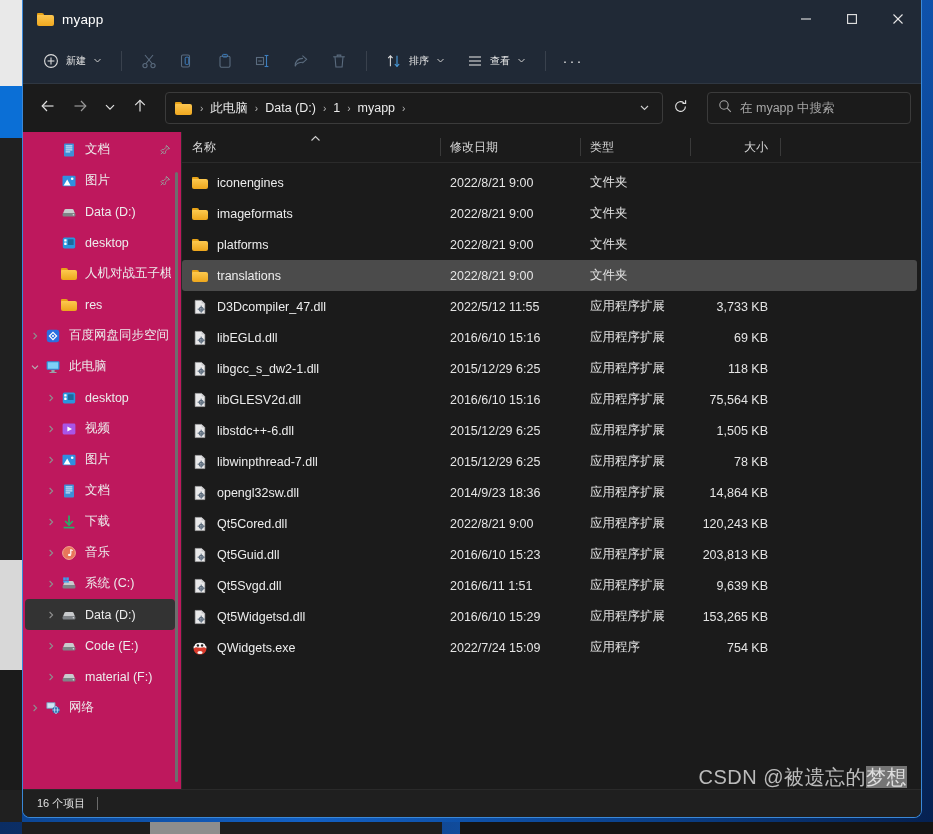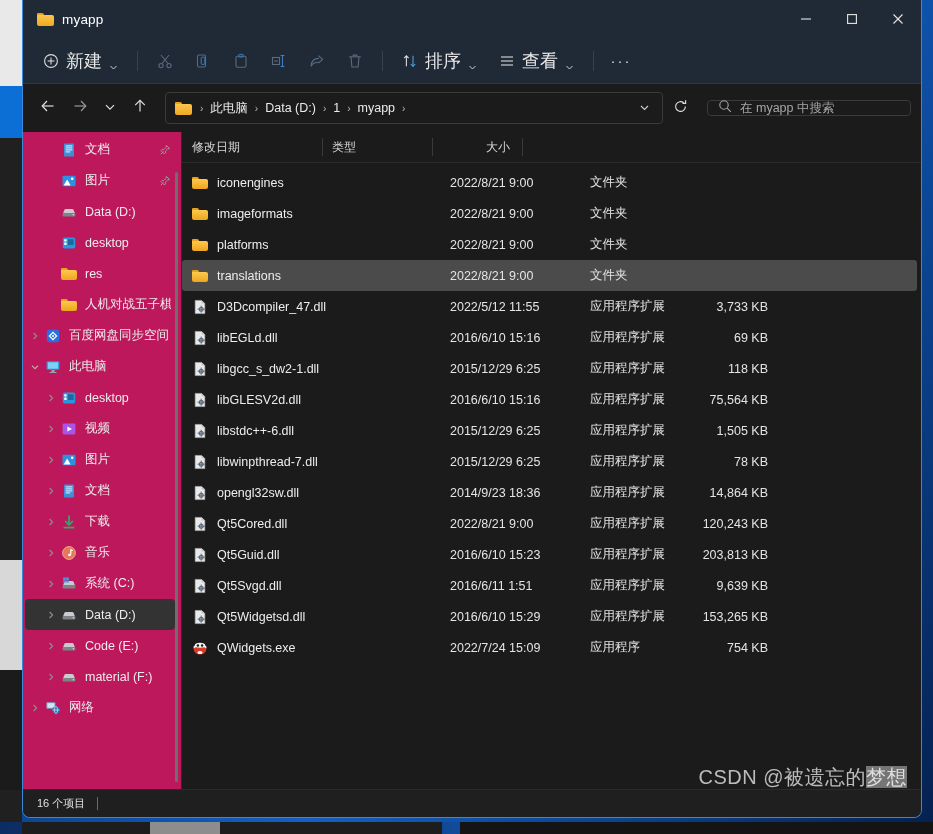--- a/index.html
+++ b/index.html
@@ -107,21 +107,21 @@
   #cmdbar {
     height: 46px; flex: 0 0 46px;
     background: #202936;
     display: flex; align-items: center;
     padding: 0 10px;
     gap: 2px;
     border-bottom: 1px solid #2f3742;
   }
   .cmd-btn {
     height: 32px; display: flex; align-items: center; gap: 7px;
-    padding: 0 10px; border-radius: 4px; color: #e8e8e8; font-size: 18px;
+    padding: 0 10px; border-radius: 4px; color: #e8e8e8; font-size: 10px;
     white-space: nowrap;
   }
   .cmd-icon { width: 16px; height: 16px; display:block; }
   .cmd-icon svg { display: block; }
   .chev { width: 9px; height: 9px; }
   .cmd-sep {
     width: 1px; height: 20px; background: #39414d; margin: 0 7px;
   }
   .cmd-icon-btn {
     width: 36px; height: 32px; display: flex; align-items: center; justify-content: center;
@@ -155,21 +155,21 @@
   .crumb-sep {
     color: #b9b9b9; font-size: 10px; padding: 0 2px; user-select: none;
   }
   #crumb-spacer { flex: 1 1 auto; }
   .crumb-chev { color:#d0d0d0; font-size: 11px; padding: 0 8px; }
   #refresh-btn {
     width: 30px; height: 30px; display:flex; align-items:center; justify-content:center;
     color:#e0e0e0;
   }
   #searchbox {
-    flex: 0 0 204px; height: 16px; margin-left: 10px;
+    flex: 0 0 204px; height: 32px; margin-left: 10px;
     border: 1px solid #3b3b3b; border-radius: 4px;
     display: flex; align-items: center; gap: 8px; padding: 0 10px;
   }
   #search-ph { font-size: 12.5px; color: #a6a6a6; }
 
   
   #body { flex: 1 1 auto; display: flex; min-height: 0; }
 
   
   #sidebar {
@@ -556,26 +556,26 @@
                 <rect x="1.8" y="2.6" width="12.4" height="10.8" rx="1.6" fill="#2a96dd"></rect>
                 <rect x="3.2" y="4.2" width="2.4" height="2.4" rx="0.4" fill="#ffffff"></rect>
                 <rect x="3.2" y="7.6" width="2.4" height="2.4" rx="0.4" fill="#ffffff"></rect>
                 <rect x="7" y="4.2" width="5.6" height="5.8" rx="0.5" fill="#103a5c" opacity="0.5"></rect>
               </svg></span>
             <span class="nav-label">desktop</span>
           </div>
           <div class="nav-item" style="padding-left: 16px;">
             <span class="nav-exp"></span>
             <span class="nav-ico ico16 ico-folder"></span>
-            <span class="nav-label">res</span>
+            <span class="nav-label">人机对战五子棋</span>
           </div>
           <div class="nav-item" style="padding-left: 16px;">
             <span class="nav-exp"></span>
             <span class="nav-ico ico16 ico-folder"></span>
-            <span class="nav-label">人机对战五子棋</span>
+            <span class="nav-label">res</span>
           </div>
           <div class="nav-item" style="padding-left: 0px;">
             <span class="nav-exp">
               <svg width="10" height="10" viewBox="0 0 10 10">
                 <polyline points="3.6,2 6.6,5 3.6,8" fill="none" stroke="#8f8f8f" stroke-width="1.1"></polyline>
               </svg>
             </span>
             <span class="nav-ico ico16"><svg width="16" height="16" viewBox="0 0 16 16">
                 <rect x="1.8" y="1.8" width="12.4" height="12.4" rx="2.4" fill="#2a6fe0"></rect>
                 <polygon points="8,4.4 11.6,8 8,11.6 4.4,8" fill="none" stroke="#ffffff" stroke-width="1.2"></polygon>
@@ -748,20 +748,28 @@
                 <line x1="7.4" y1="10" x2="14.6" y2="10" stroke="#bfe0f7" stroke-width="0.8"></line>
               </svg></span>
             <span class="nav-label">网络</span>
           </div>
         </div>
       <div id="sb-scroll"></div>
     </div>
 
     <div id="filepane">
       <div id="colheader">
+        <div class="col" id="col-name">
+          <span>名称</span>
+          <span id="sort-chev">
+            <svg width="11" height="8" viewBox="0 0 11 8">
+                <polyline points="1.5,5.5 5.5,1.6 9.5,5.5" fill="none" stroke="#cfcfcf" stroke-width="1.1"></polyline>
+              </svg>
+          </span>
+        </div>
         <div class="col" id="col-date">
           <span>修改日期</span>
         </div>
         <div class="col" id="col-type">
           <span>类型</span>
         </div>
         <div class="col" id="col-size">
           <span>大小</span>
         </div>
         <div class="col" id="col-end"></div>

